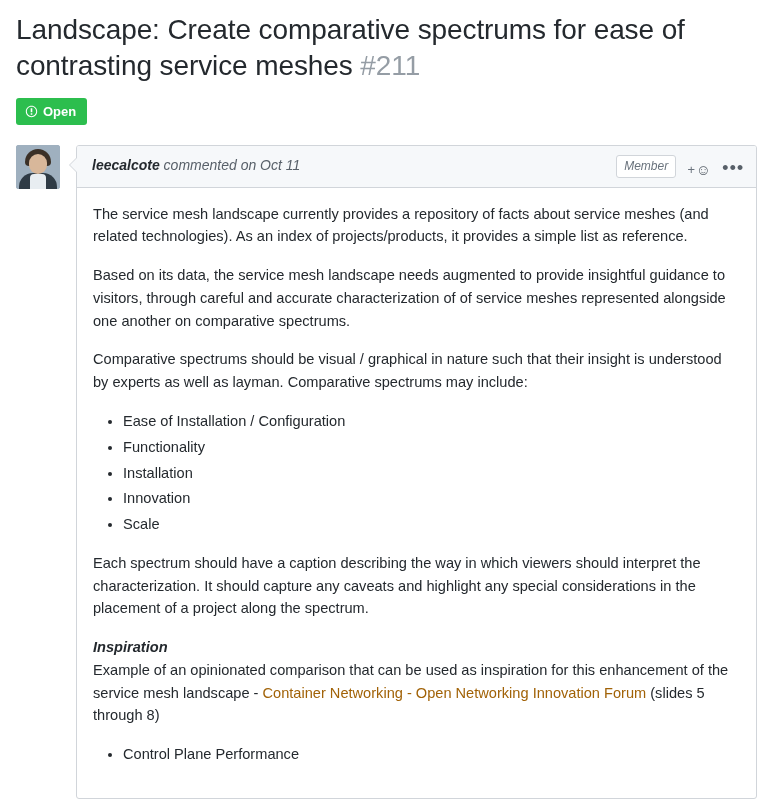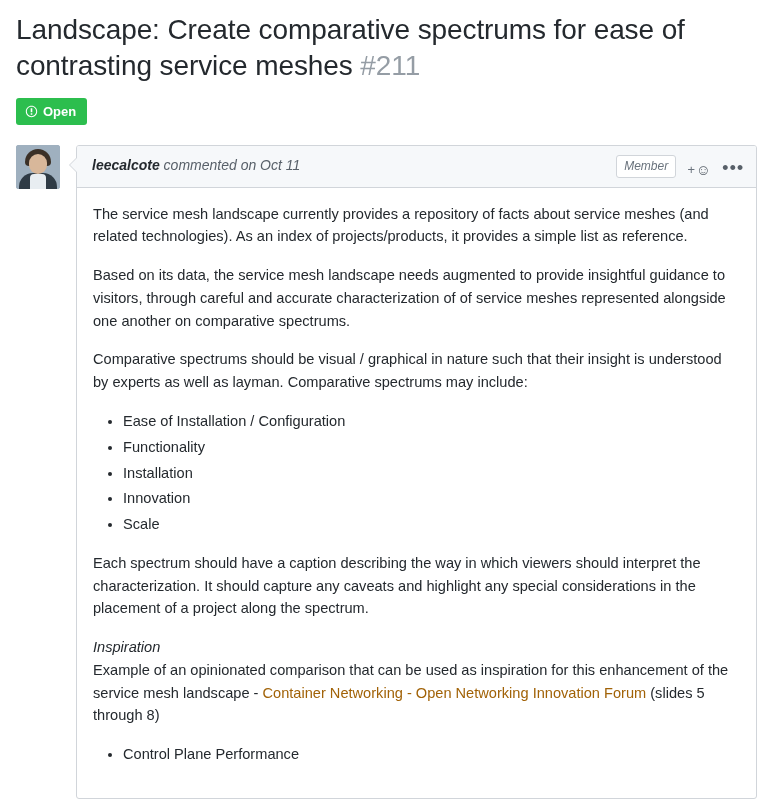--- a/index.html
+++ b/index.html
@@ -171,21 +171,21 @@
     line-height: 1.56;
     color: #24292e;
   }
   .comment-body p { margin: 0 0 16px 0; }
   .comment-body p:last-child { margin-bottom: 0; }
   .comment-body ul {
     margin: 0 0 16px 0;
     padding-left: 30px;
   }
   .comment-body li { margin: 3px 0; }
-  .comment-body em { font-style: italic; }
+  .comment-body em { font-style: italic; font-weight: bold; }
   .comment-body a { color: #a16207; text-decoration: none; }
 </style>
 </head>
 <body>
 
 <div class="page">
 
   <h1 class="issue-title">
     <span>Landscape: Create comparative spectrums for ease of contrasting service meshes</span>
     <span class="issue-number">#211</span>

